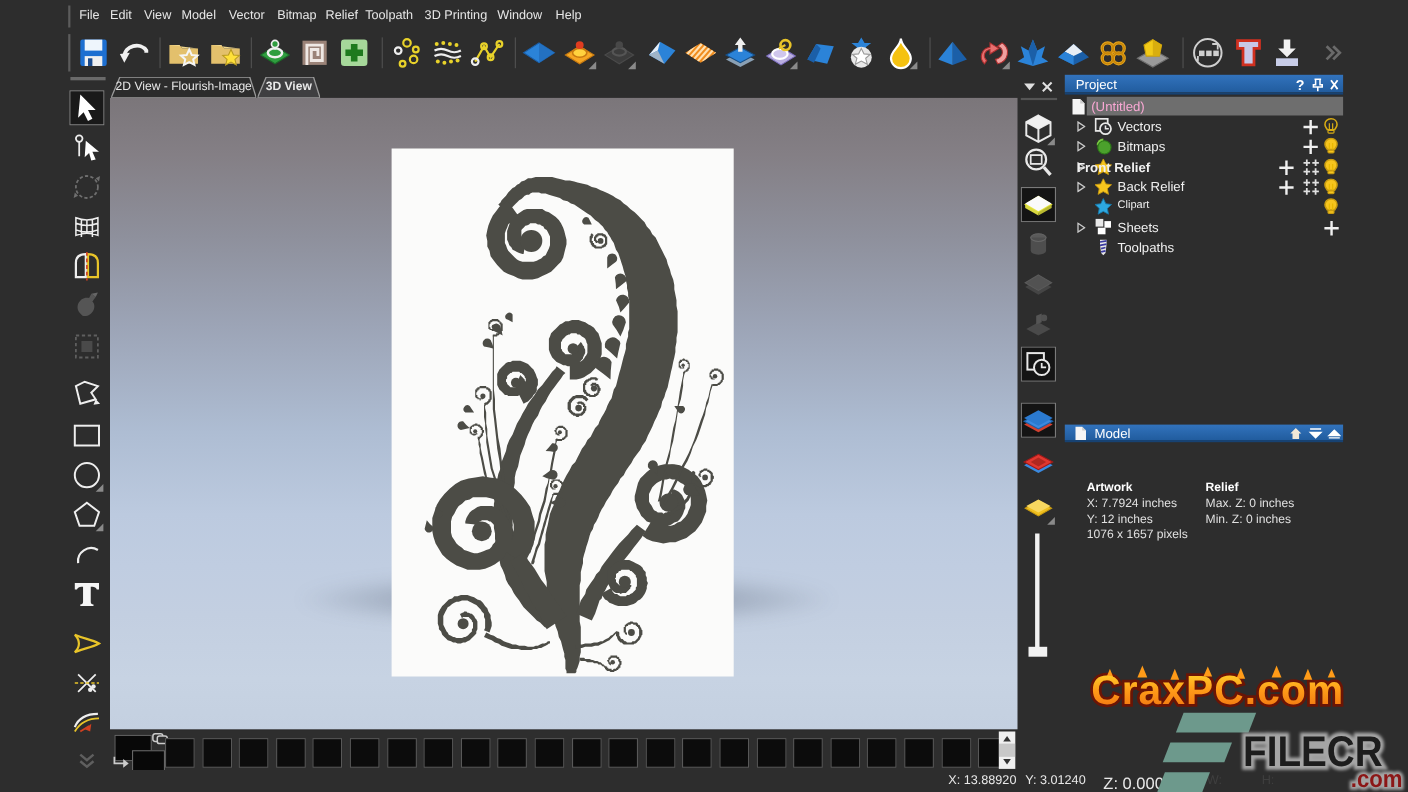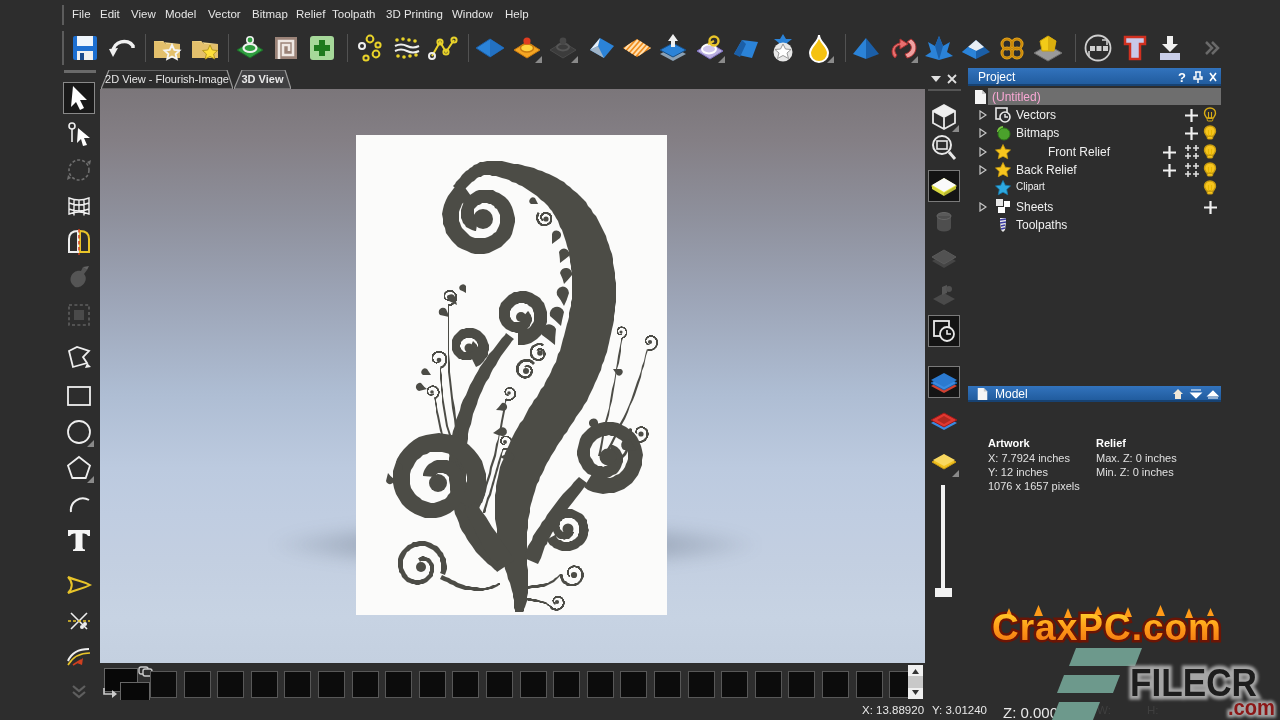--- a/index.html
+++ b/index.html
@@ -516,21 +516,21 @@
     <path d="M7 1 C10.5 1 12.5 3.5 12.5 6.2 C12.5 8.5 10.8 9.6 10.3 11 L3.7 11 C3.2 9.6 1.5 8.5 1.5 6.2 C1.5 3.5 3.5 1 7 1 Z" fill="#f7c51e" stroke="#c89c10" stroke-width="1.4"></path>
     <path d="M5.5 5 L5.5 11 M8.5 5 L8.5 11" stroke="#e8b800" stroke-width="1.1" fill="none"></path>
     <rect x="4.2" y="11.5" width="5.6" height="2.5" rx="1" fill="#f7c51e" stroke="#c89c10" stroke-width="1"></rect>
   </svg>
 <svg class="abs" style="left:979px;top:147px" width="8" height="10" viewBox="0 0 8 10">
     <path d="M1 1 L7 5 L1 9 Z" fill="none" stroke="#c8c8c8" stroke-width="1.2"></path>
   </svg>
 <svg class="abs" style="left:995px;top:144px" width="16" height="16" viewBox="0 0 16 16">
     <path d="M8 0.5 L10.3 5.2 L15.5 5.9 L11.7 9.5 L12.7 14.7 L8 12.2 L3.3 14.7 L4.3 9.5 L0.5 5.9 L5.7 5.2 Z" fill="#f7c51e" stroke="#c89a10" stroke-width="0.8"></path>
   </svg>
-<div class="abs" style="left:1048px;top:145px;font-size:12px;font-weight:normal;color:#f0f0f0">Front Relief</div>
+<div class="abs" style="left:979px;top:145px;font-size:12px;font-weight:bold;color:#f0f0f0">Front Relief</div>
 <svg class="abs" style="left:1162px;top:144.6px" width="15" height="15" viewBox="0 0 15 15">
     <path d="M7.5 1 L7.5 14 M1 7.5 L14 7.5" stroke="#f0f0f0" stroke-width="2.2"></path>
   </svg>
 <svg class="abs" style="left:1184px;top:143.6px" width="16" height="16" viewBox="0 0 16 16">
     <g stroke="#e0e0e0" stroke-width="1.6">
       <path d="M4 1 L4 7 M1 4 L7 4"></path>
       <path d="M12 1 L12 7 M9 4 L15 4"></path>
       <path d="M4 9 L4 15 M1 12 L7 12"></path>
       <path d="M12 9 L12 15 M9 12 L15 12"></path>
     </g>

